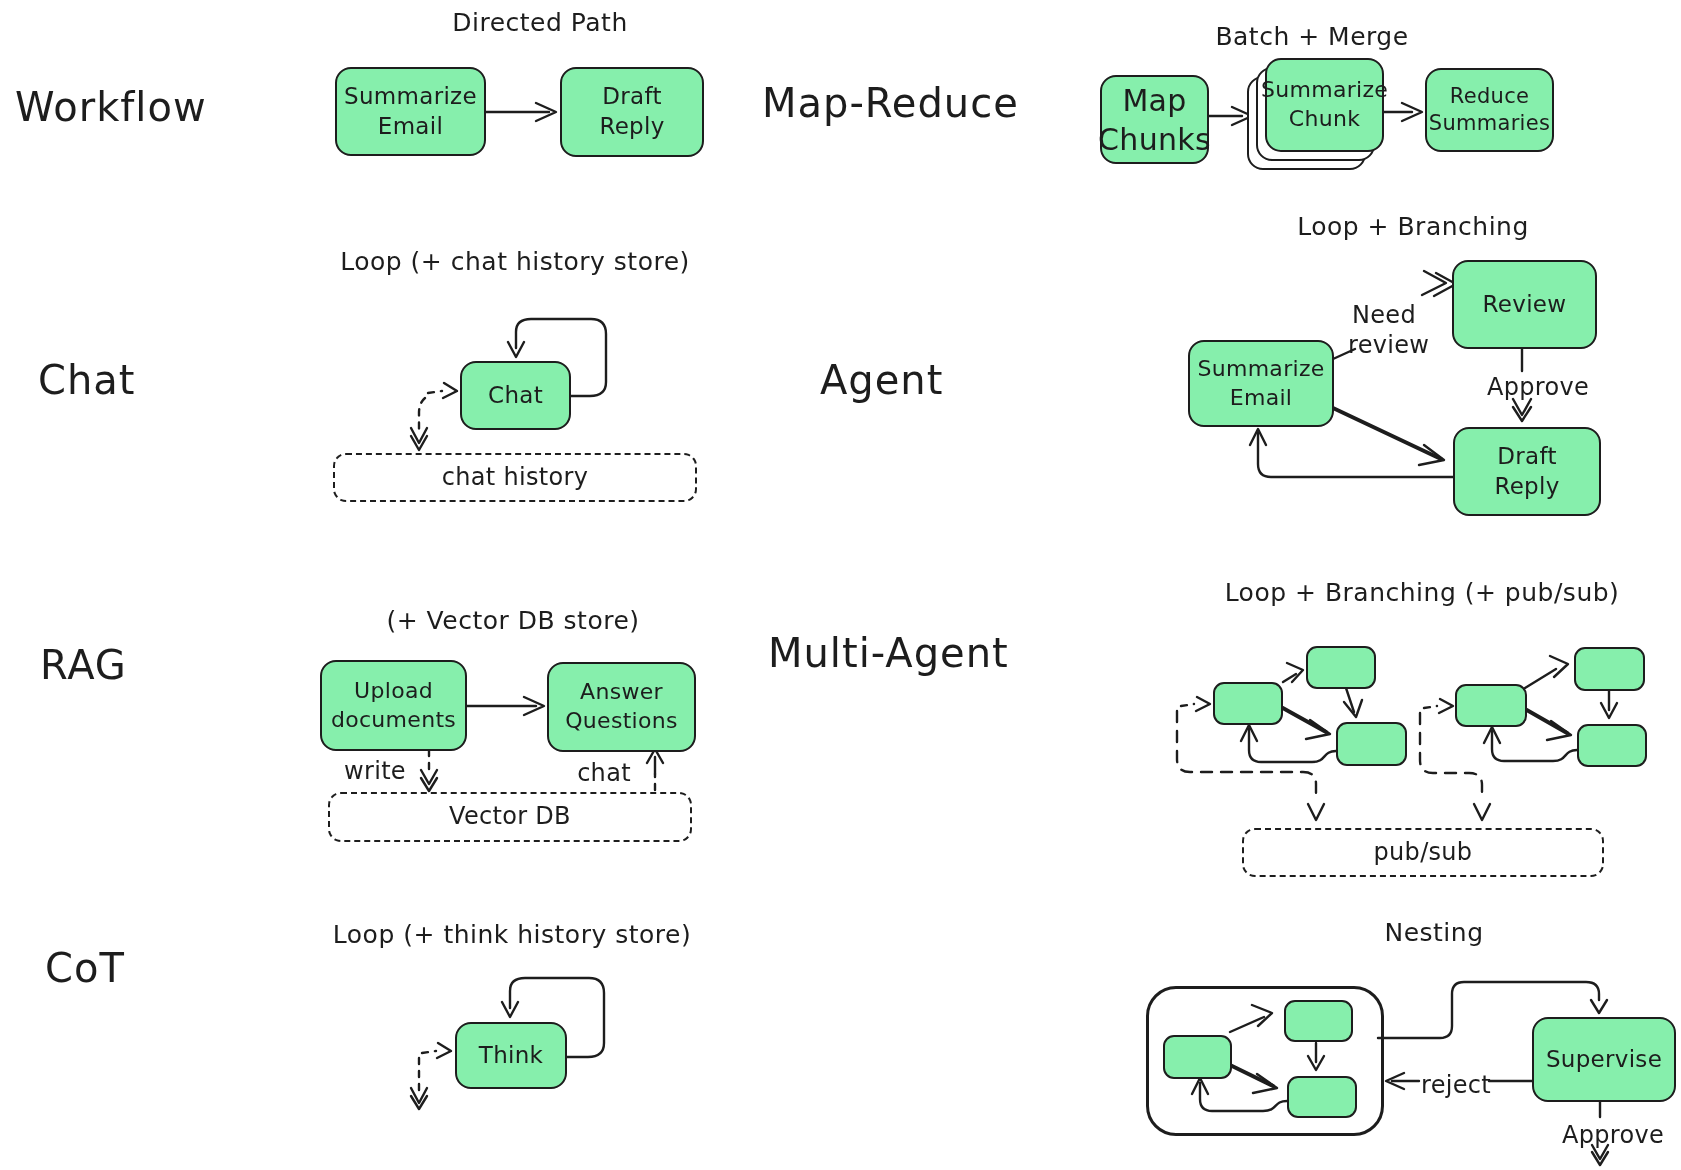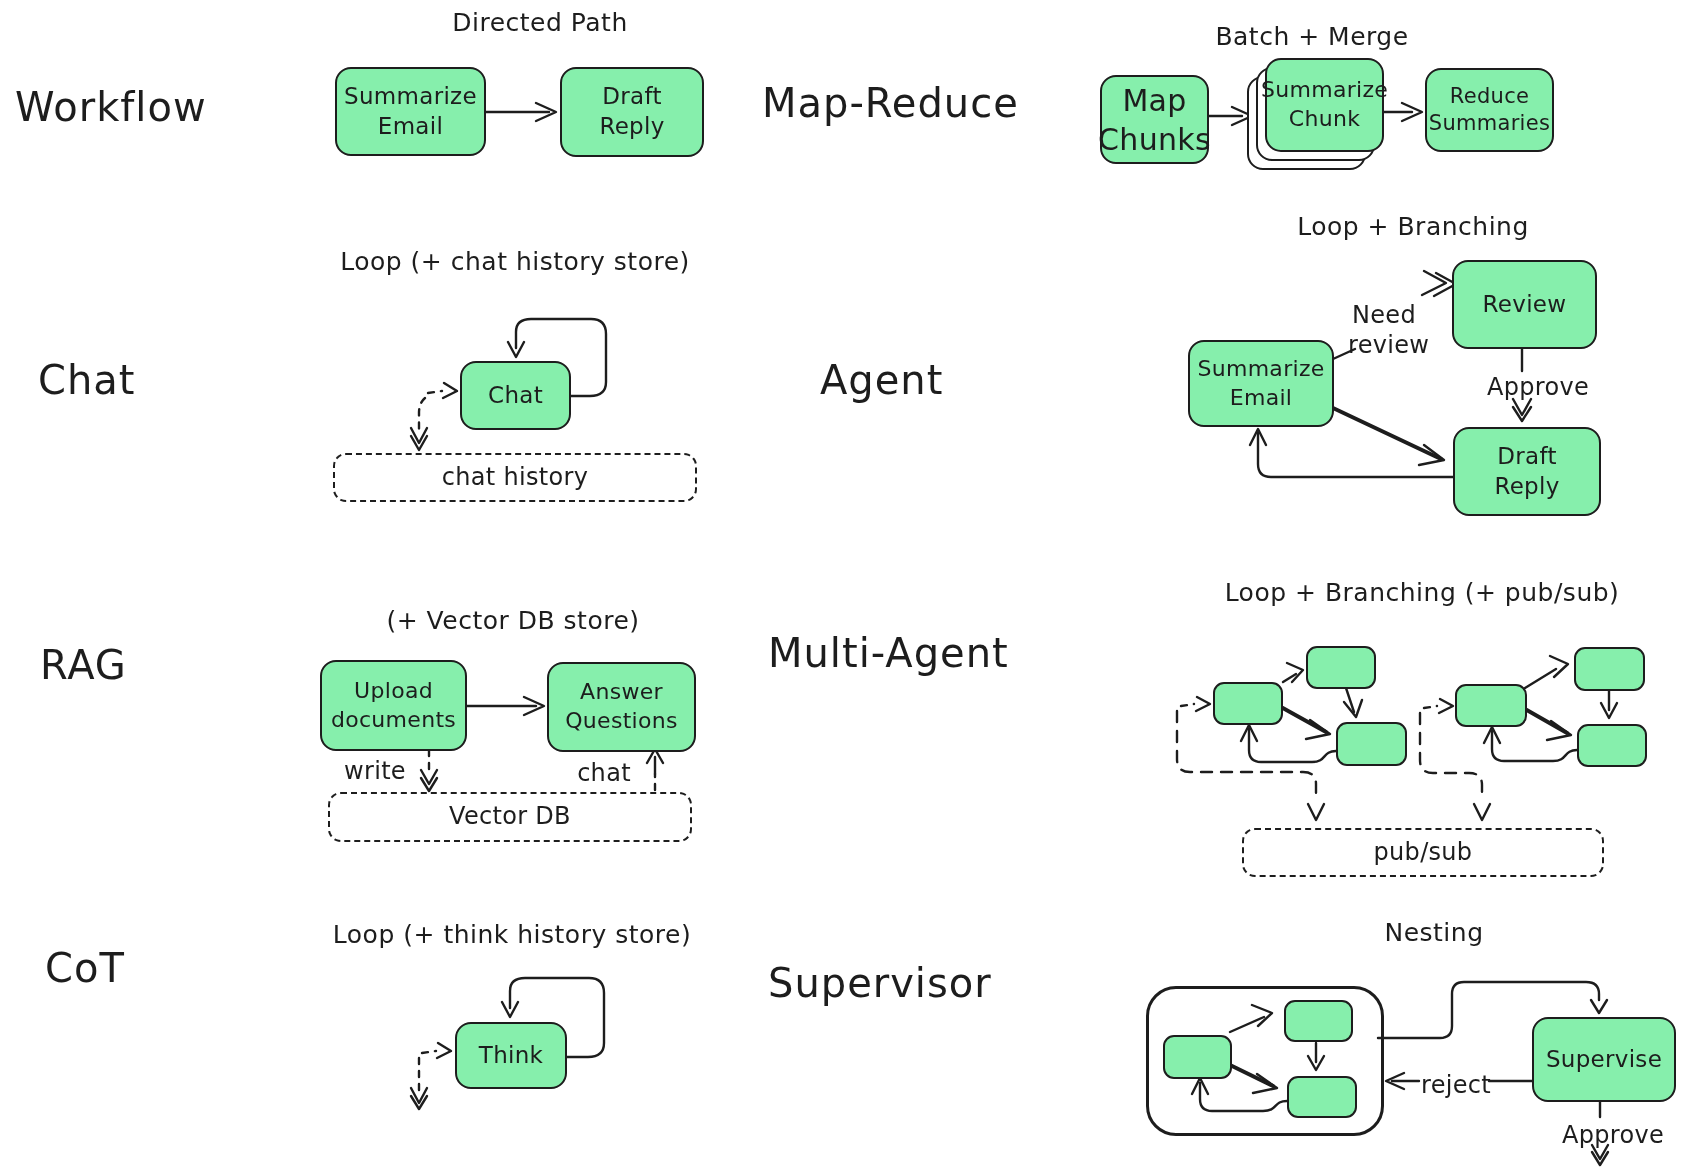--- a/index.html
+++ b/index.html
@@ -208,21 +208,20 @@
   <div class="box small" style="left:1455px;top:684px;width:68px;height:39px"></div>
   <div class="box small" style="left:1574px;top:647px;width:67px;height:40px"></div>
   <div class="box small" style="left:1577px;top:724px;width:66px;height:39px"></div>
   <div class="box store" style="left:1242px;top:828px;width:358px;height:45px">pub/sub</div>
 
   <div class="slabel" style="left:45px;top:945px">CoT</div>
   <div class="stitle" style="left:512px;top:920px">Loop (+ think history store)</div>
   <div class="box" style="left:455px;top:1022px;width:108px;height:63px">Think</div>
   <div class="box store" style="left:335px;top:1172px;width:360px;height:45px">think history</div>
 
-  <div class="slabel" style="left:768px;top:960px">Supervisor</div>
   <div class="stitle" style="left:1434px;top:918px">Nesting</div>
   <div class="box container" style="left:1146px;top:986px;width:232px;height:144px"></div>
   <div class="box small" style="left:1163px;top:1035px;width:65px;height:40px"></div>
   <div class="box small" style="left:1284px;top:1000px;width:65px;height:38px"></div>
   <div class="box small" style="left:1287px;top:1076px;width:66px;height:38px"></div>
   <div class="box" style="left:1532px;top:1017px;width:140px;height:81px">Supervise</div>
   <div class="elabel" style="left:1421px;top:1070px;width:64px">reject</div>
   <div class="elabel" style="left:1562px;top:1120px;width:80px">Approve</div>
 
 </div>

